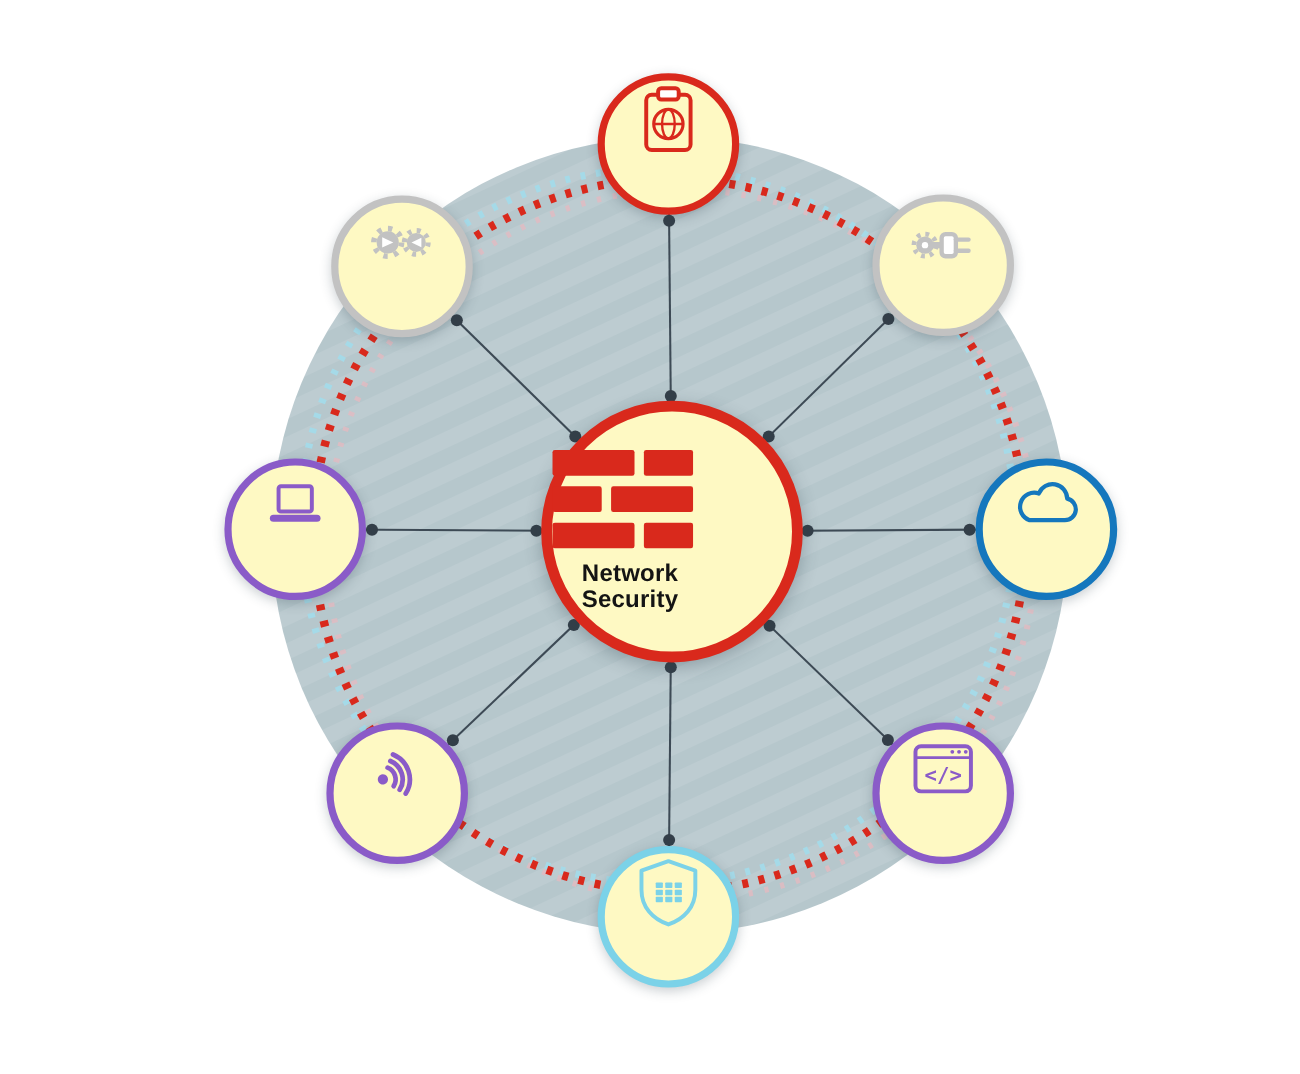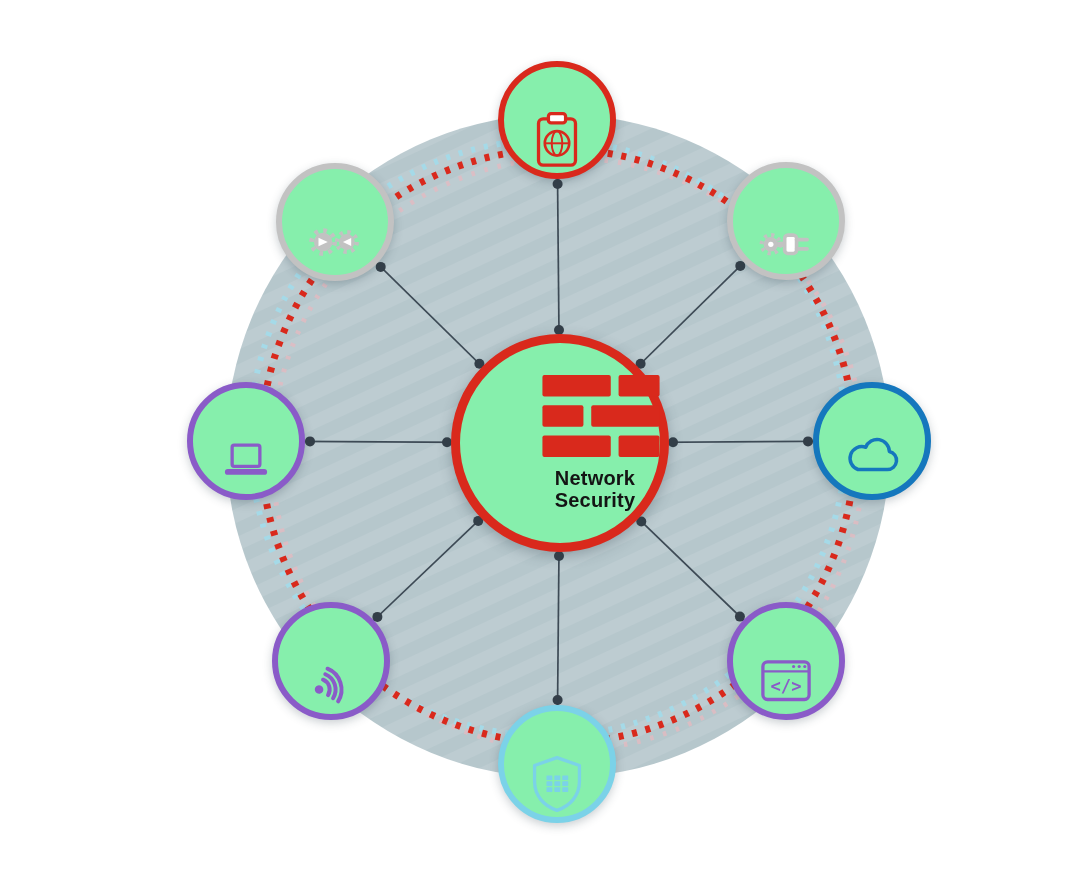--- a/index.html
+++ b/index.html
@@ -14,23 +14,23 @@
     position: absolute;
     left: 0; top: 0;
   }
   .node {
     position: absolute;
     box-sizing: border-box;
     width: 118px;
     height: 118px;
     border: 6px solid #cccccc;
     border-radius: 50%;
-    background: #86efac;
+    background: #fef9c3;
     display: flex;
-    align-items: flex-end;
+    align-items: flex-start;
     justify-content: center;
     box-shadow: 0 3px 10px rgba(40,60,70,0.25);
   }
   .node svg { display: block; }
   .center-node {
     width: 218px;
     height: 218px;
     border-width: 9px;
     flex-direction: column;
     box-shadow: 0 4px 14px rgba(40,60,70,0.3);

